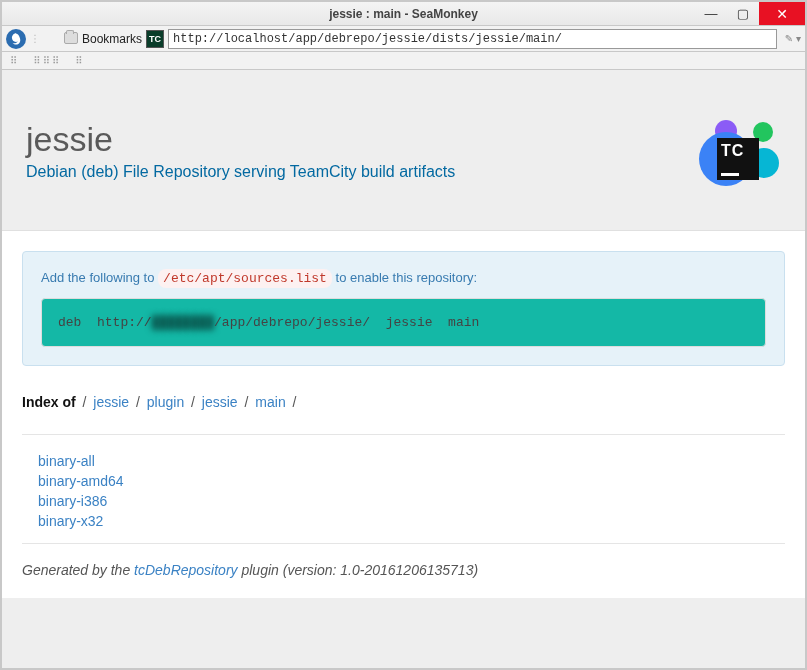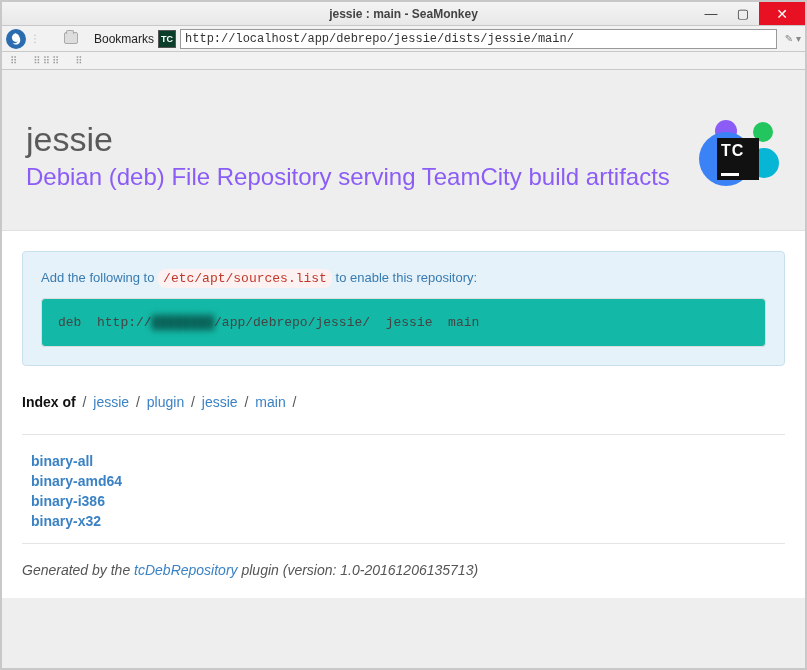--- a/index.html
+++ b/index.html
@@ -25,21 +25,21 @@
   .win-controls { margin-left:auto; display:flex; height:100%; }
   .win-btn { width:32px; display:flex; align-items:center; justify-content:center; font-size:13px; color:#333; }
   .win-btn.close { background:#e81123; color:#fff; width:46px; font-size:14px; }
   
   .toolbar {
     height:26px; background:#f2f2f2; border-bottom:1px solid #c8c8c8;
     display:flex; align-items:center; padding:0 4px; gap:4px;
   }
   .app-icon { width:20px; height:20px; border-radius:50%; background:#2b6cb0; display:flex; align-items:center; justify-content:center; }
   .app-icon svg { width:14px; height:14px; }
-  .bookmarks { display:flex; gap:16px; font-size:12px; color:#222;padding-left:20px; }
+  .bookmarks { display:flex; gap:4px; font-size:12px; color:#222;padding-left:20px; }
   .folder-icon { width:14px; height:12px; background:#ddd; border:1px solid #aaa; border-radius:2px; position:relative; }
   .folder-icon::before { content:""; position:absolute; top:-3px; left:1px; width:6px; height:3px; background:#ddd; border:1px solid #aaa; border-bottom:none; border-radius:2px 2px 0 0;}
   .favicon {
     width:18px; height:18px; background:#0a3d2a; border:1px solid #555; display:flex;
     align-items:center; justify-content:center; color:#fff; font-size:9px; font-weight:bold;
   }
   .urlbar {
     flex:1; height:20px; background:#fff; border:1px solid #999;
     display:flex; align-items:center; padding:0 4px;
     font-family:"Courier New", monospace; font-size:12px; color:#333;
@@ -48,21 +48,21 @@
   .secondary-toolbar {
     height:18px; background:#f2f2f2; border-bottom:1px solid #c8c8c8;
     display:flex; align-items:center; gap:14px; padding-left:8px;
     font-size:10px; color:#999;
   }
   .dots { letter-spacing:2px; }
   
   .viewport { flex:1; background:#eee; overflow:auto; }
   .header-area { padding: 50px 24px 34px 24px; display:flex; justify-content:space-between; align-items:flex-start;}
   .page-title { font-size:34px; font-weight:500; color:#5a5a5a; margin-bottom:4px;}
-  .page-subtitle { font-size:24px; color:#8b5cf6; }
+  .page-subtitle { font-size:16px; color:#0369a1; }
   .logo { width:86px; height:76px; position:relative; }
   .blob1 { position:absolute; width:54px; height:54px; background:#3b82f6; border-radius:50%; left:4px; top:12px; }
   .blob2 { position:absolute; width:30px; height:30px; background:#06b6d4; border-radius:50%; right:2px; top:28px; }
   .blob3 { position:absolute; width:20px; height:20px; background:#22c55e; border-radius:50%; right:8px; top:2px; }
   .blob4 { position:absolute; width:22px; height:22px; background:#8b5cf6; border-radius:50%; left:20px; top:0; }
   .tc-box {
     position:absolute; width:42px; height:42px; background:#111; left:22px; top:18px;
     display:flex; flex-direction:column; color:#fff; font-weight:bold; font-size:16px;
     padding:4px 4px; letter-spacing:1px;
   }
@@ -80,21 +80,21 @@
     font-family:"Courier New",monospace; font-size:13px; color:#444;
     white-space:pre;
   }
   .blurred { color:transparent; text-shadow: 0 0 6px rgba(0,0,0,0.5); }
   .breadcrumb { font-size:14px; margin-bottom:24px; color:#333;}
   .breadcrumb b { color:#111; }
   .breadcrumb a { color:#3b82c4; text-decoration:none; cursor:pointer;}
   .breadcrumb .sep { color:#555; margin:0 3px;}
   hr.sep { border:none; border-top:1px solid #e5e5e5; margin:14px 0 18px 0;}
   .dir-list { list-style:none; }
-  .dir-list li { margin:4px 9px;font-weight:bold; }
+  .dir-list li { margin:4px 16px; }
   .dir-list a { color:#3b82c4; text-decoration:none; font-size:14px; cursor:pointer;}
   .footer { font-style:italic; color:#555; font-size:14px; margin-top:6px;}
   .footer a { color:#3b82c4; text-decoration:none; cursor:pointer;}
 </style>
 </head>
 <body>
 
 <div class="window">
   <div class="titlebar">
     <span class="titlebar-title">jessie : main - SeaMonkey</span>

